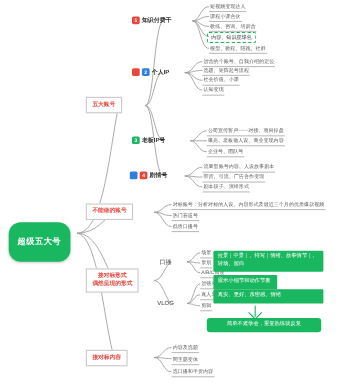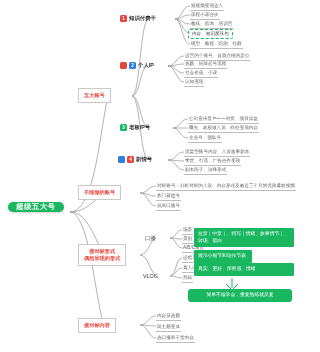--- a/index.html
+++ b/index.html
@@ -15,21 +15,21 @@
   .node { position: absolute; white-space: nowrap; }
 
   
   .root {
     background: #18b760;
     border-radius: 11px;
     color: #ffffff;
     font-size: 7.5px;
     font-weight: bold;
     letter-spacing: .4px;
-    padding: 0 8px;
+    padding: 13px 8px;
     text-align: center;
     box-shadow: 0 1px 2px rgba(0,0,0,.18);
   }
 
   
   .branch {
     border: 1px solid #c9c9c9;
     background: #ffffff;
     color: #e8453c;
     font-size: 5.2px;

